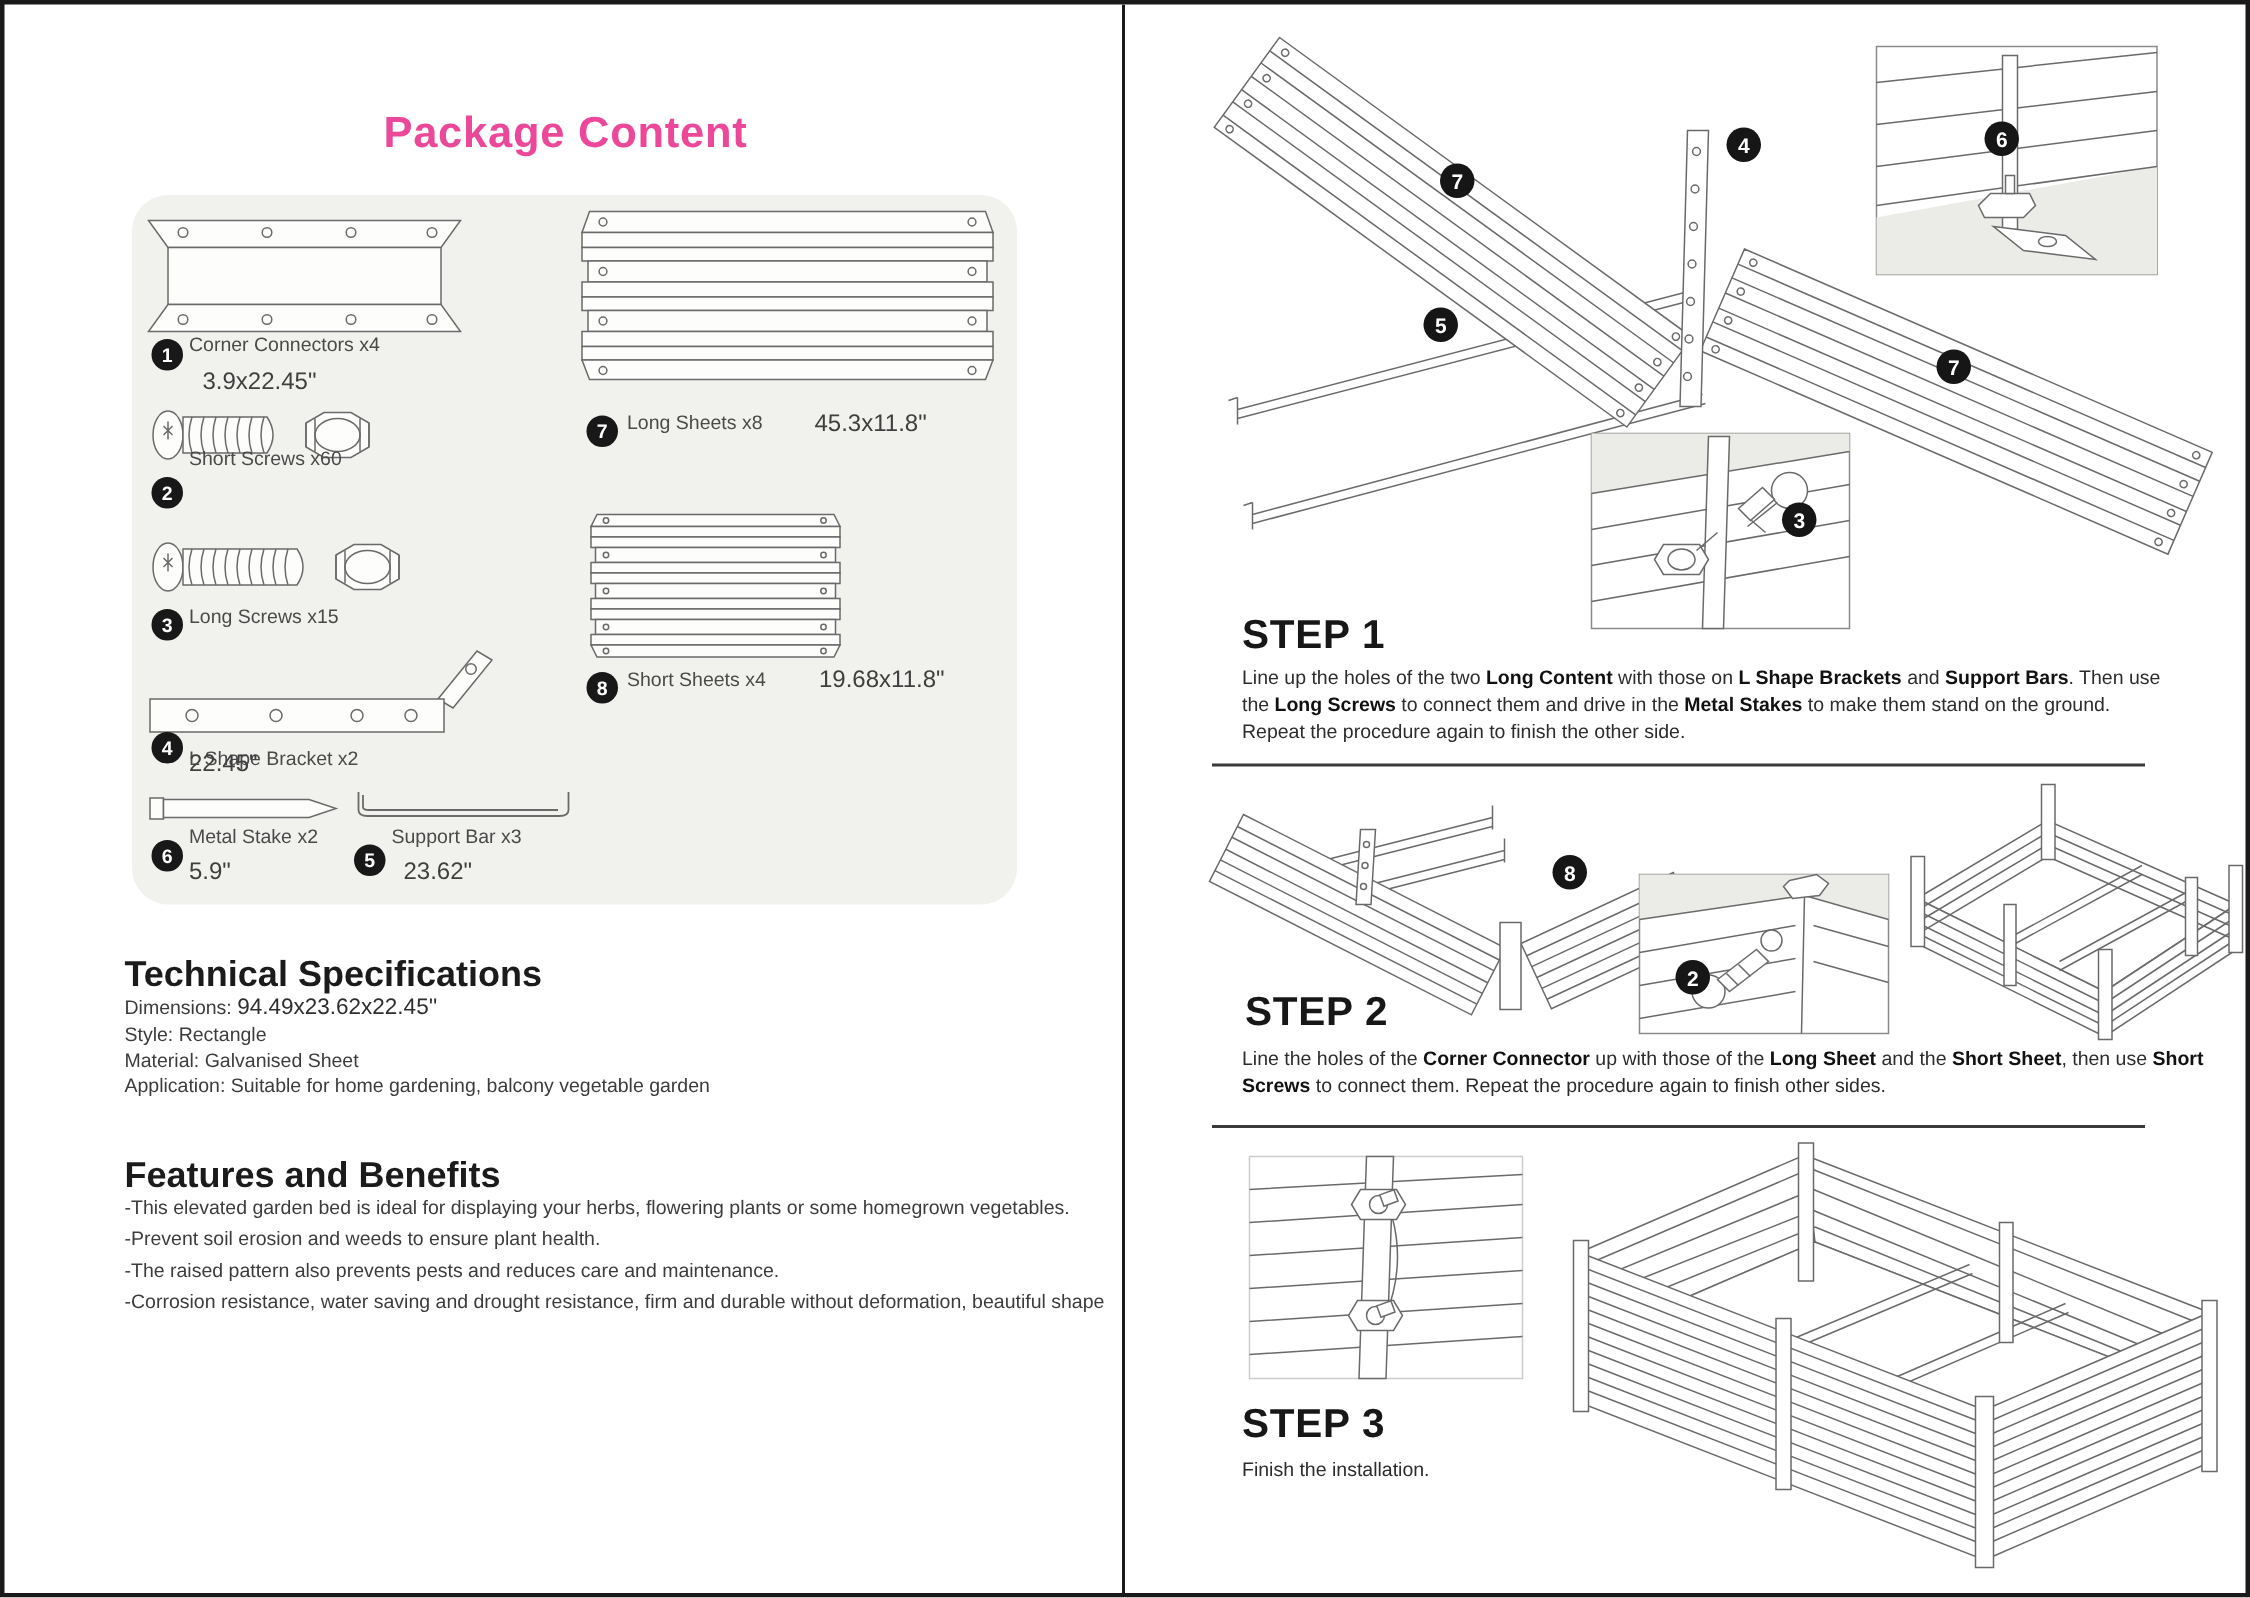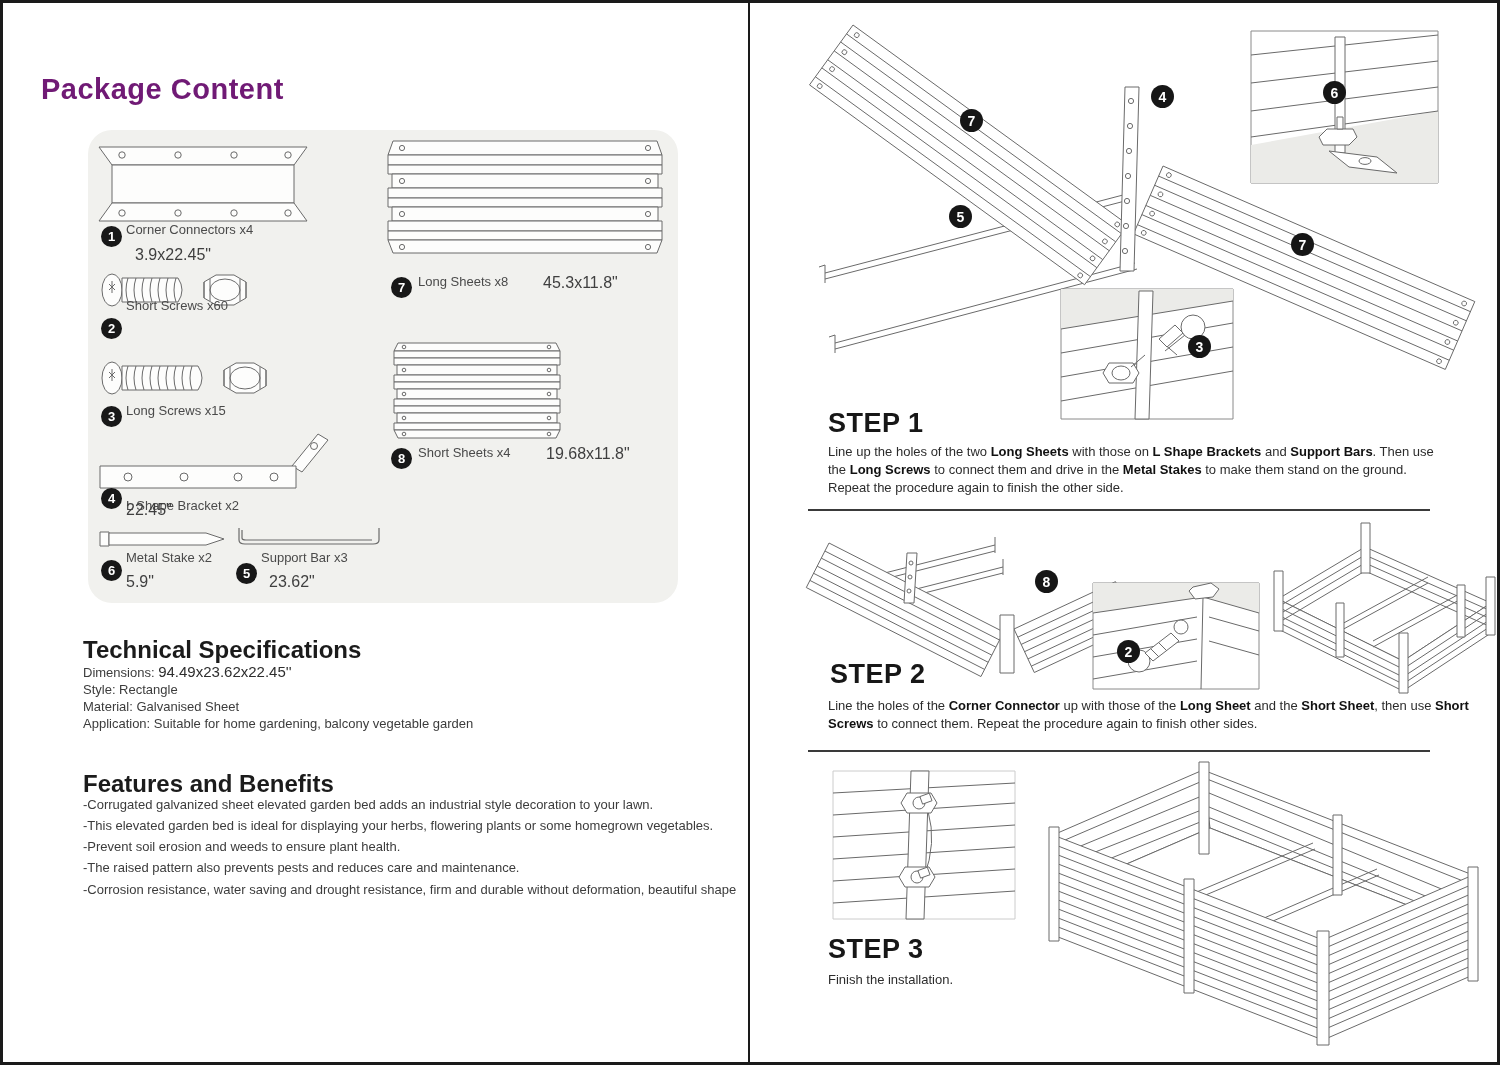--- a/index.html
+++ b/index.html
@@ -1,19 +1,19 @@
 <!DOCTYPE html>
 <html><head>
 <meta charset="utf-8">
 <style>
   html,body{margin:0;padding:0;background:#fff;font-family:"Liberation Sans","DejaVu Sans",sans-serif;}
   .canvas{position:relative;width:1500px;height:1065px;background:#fff;border:3px solid #1a1a1a;box-sizing:border-box;overflow:hidden;}
   .abs{position:absolute;}
   .divider-v{position:absolute;left:745px;top:0;width:2px;height:1065px;background:#1a1a1a;}
-  .page-title{position:absolute;left:0;top:70px;width:748px;font-size:29px;font-weight:700;color:#701a75;letter-spacing:.5px;padding-left:38px;}
+  .page-title{position:absolute;left:0;top:70px;width:748px;text-align:center;font-size:29px;font-weight:700;color:#ec4899;letter-spacing:.5px;}
   .parts-panel{position:absolute;left:85px;top:127px;width:590px;height:473px;background:#f1f1ee;border-radius:24px;}
   .badge{position:absolute;width:21px;height:21px;border-radius:50%;background:#181818;color:#fff;font-size:13px;font-weight:700;display:flex;align-items:center;justify-content:center;}
   .dbadge{position:absolute;width:23px;height:23px;border-radius:50%;background:#161616;color:#fff;font-size:14px;font-weight:700;display:flex;align-items:center;justify-content:center;z-index:5;}
   .plabel{position:absolute;font-size:13px;color:#4a4a4a;white-space:nowrap;}
   .pdim{position:absolute;font-size:16px;color:#3f3f3f;white-space:nowrap;}
   .sec-head{position:absolute;font-size:24px;font-weight:700;color:#1b1b1b;}
   .spec-line{position:absolute;font-size:13px;color:#3c3c3c;white-space:nowrap;}
   .spec-line .big{font-size:15px;color:#2e2e2e;}
   .feat{position:absolute;left:80px;width:660px;font-size:13px;color:#3c3c3c;}
   .feat p{margin:0 0 4.5px 0;line-height:1.28;}
@@ -177,21 +177,20 @@
   <div class="spec-line" style="left:80px;top:660px;">
     <span>Dimensions:</span>
     <span class="big">94.49x23.62x22.45''</span>
   </div>
   <div class="spec-line" style="left:80px;top:679px;">Style: Rectangle</div>
   <div class="spec-line" style="left:80px;top:696px;">Material: Galvanised Sheet</div>
   <div class="spec-line" style="left:80px;top:713px;">Application: Suitable for home gardening, balcony vegetable garden</div>
 
   <div class="sec-head" style="left:80px;top:767px;">Features and Benefits</div>
   <div class="feat" style="top:794px;">
-    <p>-Corrugated galvanized sheet elevated garden bed adds an industrial style decoration to your lawn.</p>
     <p>-This elevated garden bed is ideal for displaying your herbs, flowering plants or some homegrown vegetables.</p>
     <p>-Prevent soil erosion and weeds to ensure plant health.</p>
     <p>-The raised pattern also prevents pests and reduces care and maintenance.</p>
     <p>-Corrosion resistance, water saving and drought resistance, firm and durable without deformation, beautiful shape</p>
   </div>
 
   <svg class="abs" style="left:770px;top:8px;" width="722" height="410" viewBox="0 0 722 410">
     <defs>
       <g id="sheetA">
         <rect x="0" y="0" width="340" height="74" fill="#fff" stroke="#6a6a6a"></rect>
@@ -258,21 +257,21 @@
   </svg>
   <div class="dbadge" style="left:957px;top:106px;">7</div>
   <div class="dbadge" style="left:1148px;top:82px;">4</div>
   <div class="dbadge" style="left:1320px;top:78px;">6</div>
   <div class="dbadge" style="left:946px;top:202px;">5</div>
   <div class="dbadge" style="left:1185px;top:332px;">3</div>
   <div class="dbadge" style="left:1288px;top:230px;">7</div>
 
   <div class="step-head" style="left:825px;top:405px;">STEP 1</div>
   <p class="step-text" style="left:825px;top:440px;width:614px;">
-    <span>Line up the holes of the two </span><b>Long Sheets</b><span> with those on </span><b>L Shape Brackets</b><span> and </span><b>Support Bars</b><span>. Then use the </span><b>Long Screws</b><span> to connect them and drive in the </span><b>Metal Stakes</b><span> to make them stand on the ground. Repeat the procedure again to finish the other side.</span>
+    <span>Line up the holes of the two </span><b>Long Content</b><span> with those on </span><b>L Shape Brackets</b><span> and </span><b>Support Bars</b><span>. Then use the </span><b>Long Screws</b><span> to connect them and drive in the </span><b>Metal Stakes</b><span> to make them stand on the ground. Repeat the procedure again to finish the other side.</span>
   </p>
 
   <div class="divider-h" style="left:805px;top:506px;width:622px;"></div>
 
   <svg class="abs" style="left:770px;top:518px;" width="722" height="172" viewBox="0 0 722 172">
 
     <g stroke="#6a6a6a" fill="none">
       <path d="M96,56 L222,24 M96,62 L222,30 M222,16 v16 M104,78 L230,46 M104,84 L230,52 M230,38 v16"></path>
     </g>
     <g transform="translate(56,22) rotate(27)">

